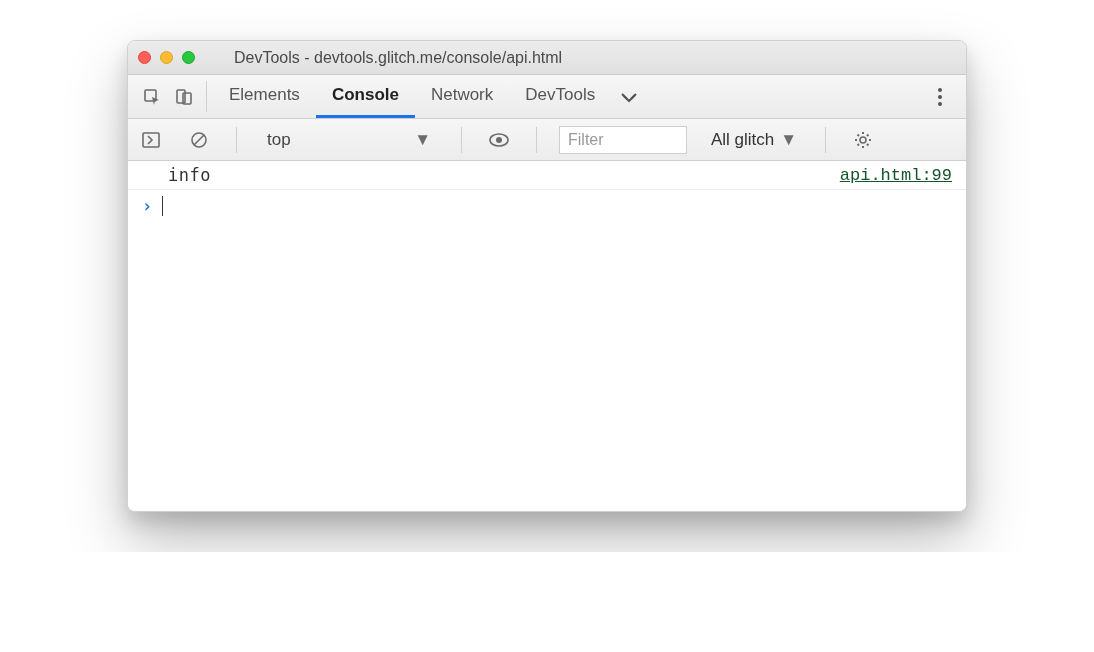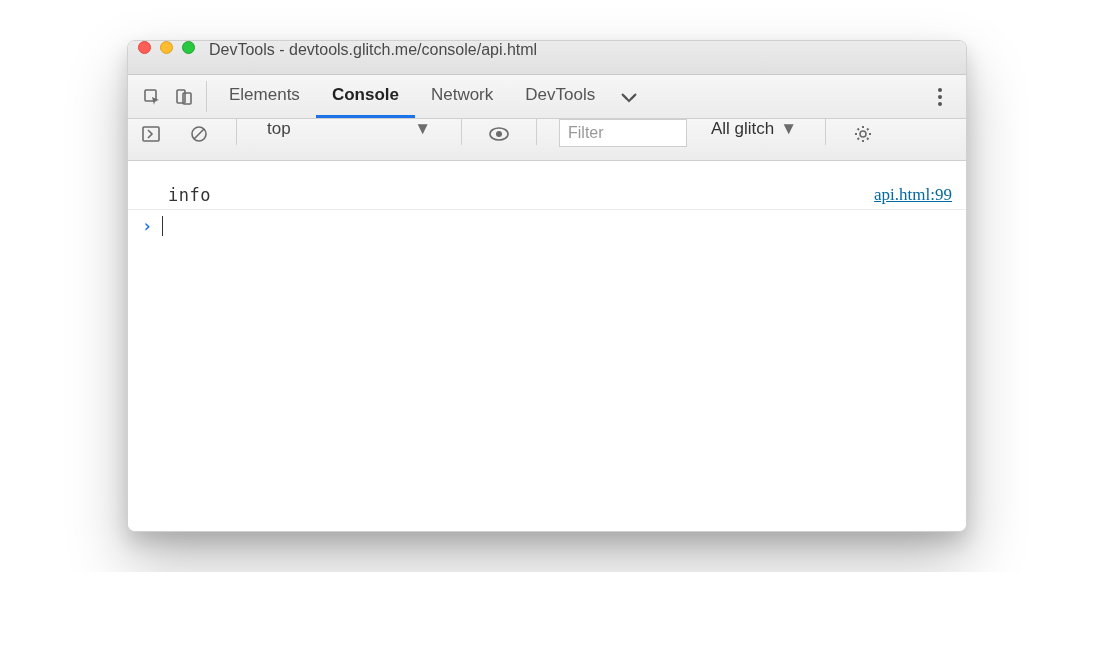--- a/index.html
+++ b/index.html
@@ -17,22 +17,24 @@
       border-radius: 8px;
       box-shadow: 0 30px 60px rgba(0,0,0,0.25), 0 10px 20px rgba(0,0,0,0.15);
       overflow: hidden;
       border: 1px solid #d0d0d0;
     }
     
     .titlebar {
       height: 34px;
       background: linear-gradient(#ececec,#e0e0e0);
       display: flex;
+      align-items: center;
       padding: 0 10px;
       border-bottom: 1px solid #c9c9c9;
+      gap: 25px;
     }
     .traffic-lights { display: flex; gap: 9px; margin-right: 14px; }
     .light { width: 13px; height: 13px; border-radius: 50%; }
     .light.red { background: #ff5f57; border: 0.5px solid #e04640; }
     .light.yellow { background: #febc2e; border: 0.5px solid #dea023; }
     .light.green { background: #28c840; border: 0.5px solid #1fa32f; }
     .titlebar-title { color: #4a4a4a; font-size: 16px; }
     
     .tabsrow {
       height: 44px;
@@ -61,21 +63,21 @@
       display: flex; align-items: center; justify-content: center;
       width: 36px; color: #555;
     }
     .spacer { flex: 1; }
     
     .toolbar {
       height: 42px;
       background: linear-gradient(#f6f6f6,#ececec);
       border-bottom: 1px solid #cfcfcf;
       display: flex;
-      align-items: flex-start;
+      align-items: center;
       padding: 0 8px;
       gap: 18px;
       color: #6c6c6c;
     }
     .toolbar .icon-btn {
       width: 30px; height: 30px; display: flex; align-items:center; justify-content:center;
     }
     .toolbar .vdivider { width:1px; height:26px; background:#cfcfcf; margin:0 4px; }
     .context-select {
       display: flex; align-items: center; gap: 60px;
@@ -85,30 +87,30 @@
     .context-select .caret { color:#6c6c6c; }
     .filter-input {
       border: 1px solid #cfcfcf; background:#fff;
       height: 28px; padding: 0 8px; font-size: 16px; color:#444;
       width: 128px;
     }
     .filter-input::placeholder { color:#999; }
     .levels-select { display:flex; align-items:center; gap:6px; font-size:17px; color:#333; padding:0 6px; }
     .levels-select .caret { color:#6c6c6c; }
     
-    .console-body { background:#fff; min-height: 350px; margin-top: 20px; }
+    .console-body { background:#fff; min-height: 350px; }
     .log-row {
       display:flex; align-items:center; justify-content:space-between;
       padding: 4px 14px 4px 40px;
       font-family: Menlo, Consolas, monospace;
       font-size: 17px;
       border-bottom: 1px solid #ececec;
     }
     .log-text { color:#333; letter-spacing:0.5px; }
-    .log-src { color:#0369a1; text-decoration: underline; font-family: Liberation Serif, serif; }
+    .log-src { color:#14532d; text-decoration: underline; font-family: Liberation Mono, monospace; }
     .prompt-row {
       display:flex; align-items:center;
       padding: 6px 14px;
       font-family: Menlo, Consolas, monospace;
       font-size: 17px;
     }
     .prompt-row .chev { color:#1a73e8; font-weight:bold; margin-right:10px; }
     .prompt-row .cursor {
       width: 1px; height: 20px; background:#333;
     }

